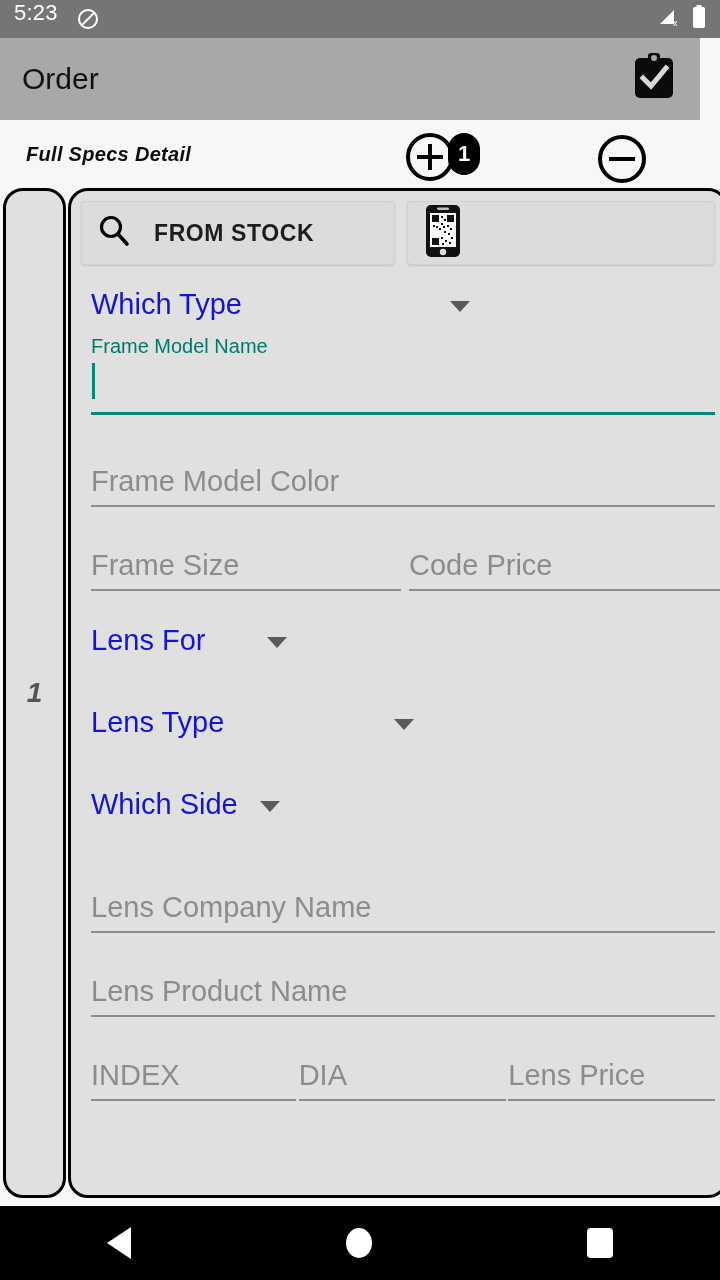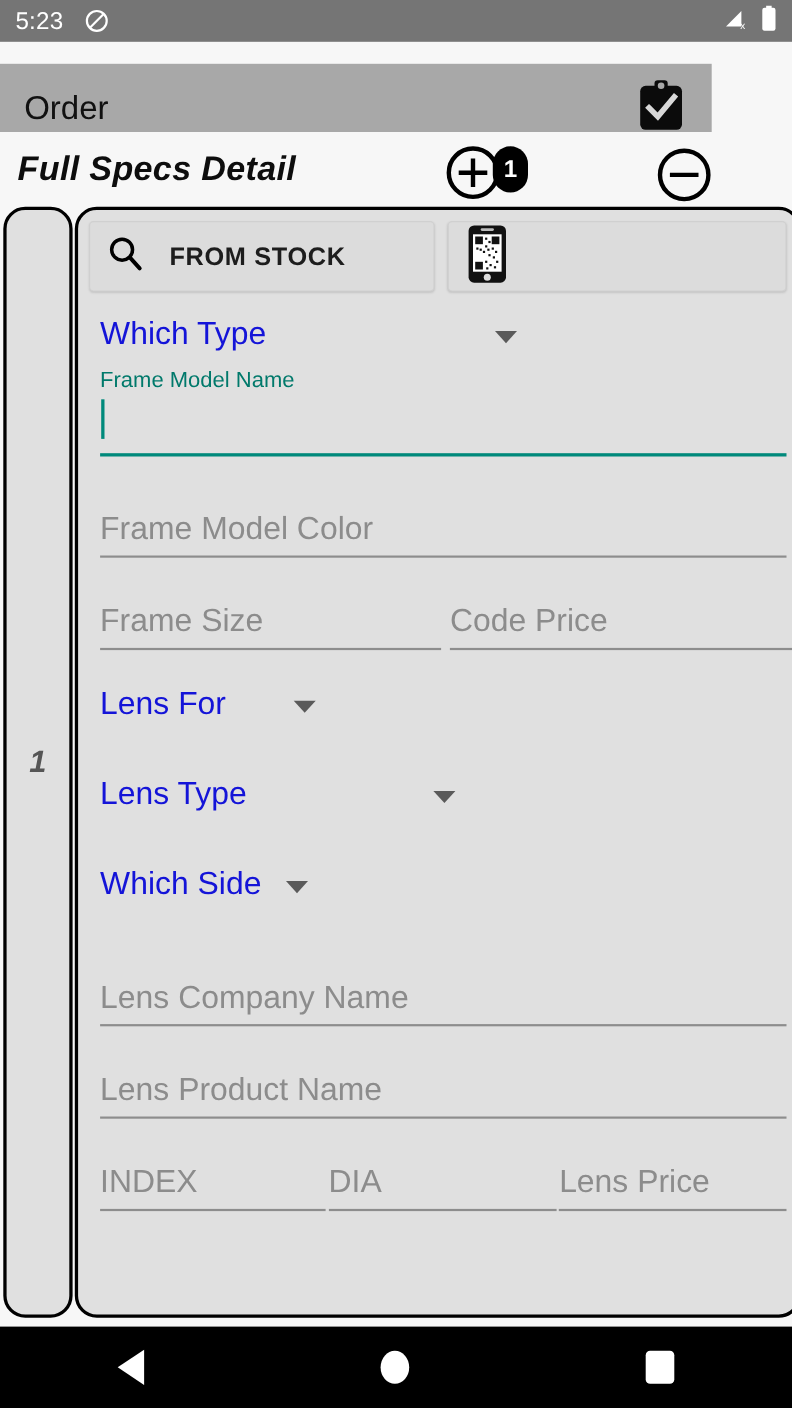--- a/index.html
+++ b/index.html
@@ -7,43 +7,43 @@
     width: 720px; height: 1280px;
     font-family: "Liberation Sans", sans-serif;
     background: #ffffff;
     overflow: hidden;
   }
   #screen { position: relative; width: 720px; height: 1280px; background: #f7f7f7; }
 
   
   .status-bar {
     position: absolute; top: 0; left: 0; width: 720px; height: 38px;
-    background: #757575; display: flex; align-items: center;
+    background: #757575; display: flex; 
     padding: 0 14px; color: #ffffff;
   }
   .status-time { font-size: 22px; letter-spacing: .2px; }
   .status-icon-left { margin-left: 18px; display: flex; align-items: center; }
   .status-right { margin-left: auto; display: flex; align-items: center; gap: 10px; }
 
   
   .app-bar {
-    position: absolute; top: 38px; left: 0; width: 647px; height: 82px;
-    background: #a8a8a8; display: flex; align-items: center; padding: 0 22px; margin-top: 20px;
+    position: absolute; top: 38px; left: 0; width: 700px; height: 82px;
+    background: #a8a8a8; display: flex; align-items: center; padding: 0 22px;
   }
   .app-title { font-size: 30px; color: #111111; font-weight: 400; }
   .app-actions { margin-left: auto; display: flex; align-items: center; }
 
   
   .sub-header {
     position: absolute; top: 120px; left: 0; width: 720px; height: 68px;
     background: #f7f7f7; display: flex; align-items: center;
   }
   .sub-title {
-    font-size: 31px; font-weight: bold; font-style: italic;
-    color: #0d0d0d; margin-left: 16px; letter-spacing: .3px;
+    font-size: 20px; font-weight: bold; font-style: italic;
+    color: #0d0d0d; margin-left: 26px; letter-spacing: .3px;
   }
   .add-wrap { position: absolute; left: 404px; top: 131px; width: 76px; height: 52px; }
   .badge-count {
     position: absolute; left: 44px; top: 2px;
     width: 32px; height: 42px; border-radius: 16px;
     background: #000000; color: #ffffff; font-size: 22px; font-weight: bold;
     display: flex; align-items: center; justify-content: center;
   }
   .minus-wrap { position: absolute; left: 596px; top: 133px; }
 

